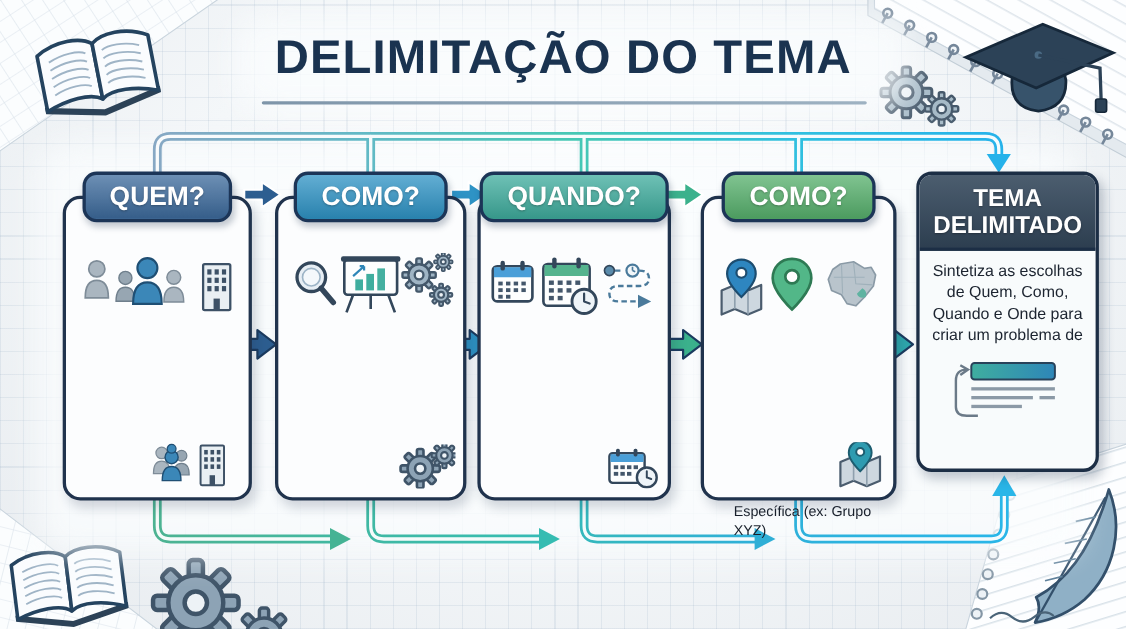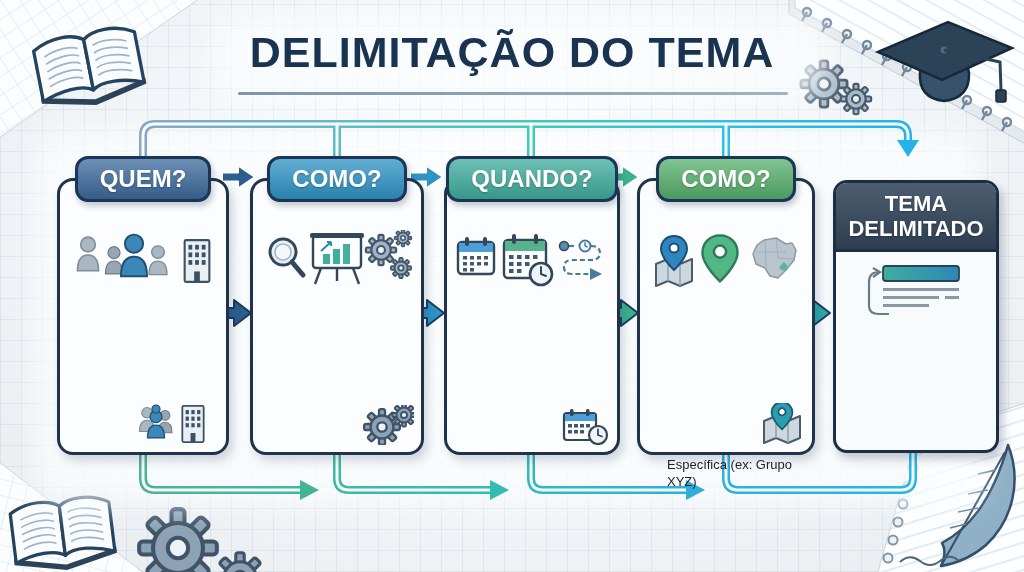--- a/index.html
+++ b/index.html
@@ -48,21 +48,20 @@
   }
   .examples{margin:0 8px 0 13px;}
   .examples-label{font-weight:bold;font-size:15px;color:#10161f;}
   .examples ul{margin:3px 0 0 0;padding-left:17px;font-size:13px;color:#19202b;line-height:1.32;}
   .footer-icon{position:absolute;right:10px;bottom:6px;}
   .footer-icon.center-right{right:16px;}
   .result-card{
     position:absolute;left:833px;top:156px;width:160px;height:267px;z-index:4;
     border:3px solid #1c2e45;border-radius:14px;background:#f8fbfc;overflow:hidden;
     box-shadow:4px 6px 10px rgba(25,45,70,.25);
-    margin-top:24px;
   }
   .result-header{
     color:#fff;font-weight:bold;font-size:22px;line-height:1.15;text-align:center;
     padding:8px 4px 7px;border-bottom:3px solid #1c2e45;white-space:pre-line;
     background-image:linear-gradient(180deg, rgba(255,255,255,.12), rgba(0,0,0,.12));
     text-shadow:0 1px 2px rgba(0,0,0,.3);
   }
   .result-body{font-size:14.5px;line-height:1.35;text-align:center;color:#1c2430;padding:10px 9px 0;}
   .result-icon{display:block;margin:8px auto 0;}
 </style>
@@ -361,21 +360,21 @@
         </ul>
     </div>
     <div class="footer-icon">
       <svg width="52" height="40" viewBox="0 0 52 40">
         <use href="#gear" transform="translate(20,22) scale(0.85)" fill="#8da3b5" stroke="#3f5468" stroke-width="2.8"></use>
         <use href="#gear" transform="translate(42,10) scale(0.55)" fill="#8da3b5" stroke="#3f5468" stroke-width="3.5"></use>
       </svg>
     </div>
   </div>
 
-  <div class="phase-card" style="left:444px;width:176px;">
+  <div class="phase-card" style="left:434px;width:176px;">
     <div class="card-body"></div>
     <div class="pill" style="background-color: rgb(62, 172, 157);">QUANDO?</div>
     <div class="icons-row">
       <svg width="152" height="60" viewBox="0 0 152 60">
         <g transform="translate(2,10)">
           <rect x="0" y="2" width="36" height="32" rx="4" fill="#fdfefe" stroke="#33475b" stroke-width="2.4"></rect>
           <path d="M1,3 h34 v9 h-34 z" fill="#4a9fd8"></path>
           <rect x="7" y="-3" width="4" height="9" rx="2" fill="#33475b"></rect>
             <rect x="25" y="-3" width="4" height="9" rx="2" fill="#33475b"></rect>
           <g fill="#44576b">
@@ -487,20 +486,21 @@
       <svg width="46" height="42" viewBox="0 0 46 42">
         <use href="#fmap" transform="translate(23,26)"></use>
         <use href="#pin" transform="translate(23,12) scale(0.8)" fill="#2e9bb0" stroke="#1d5d70" stroke-width="2.2"></use>
       </svg>
     </div>
   </div>
 
   <div class="result-card">
     <div class="result-header" style="background-color: rgb(51, 71, 91);">TEMA
 DELIMITADO</div>
+    <div class="result-body">Sintetiza as escolhas de Quem, Como, Quando e Onde para criar um problema de</div>
     <svg class="result-icon" width="118" height="58" viewBox="0 0 118 58">
       <path d="M22,12 Q12,12 12,22 V46 Q12,54 22,54 H32" fill="none" stroke="#6b7a88" stroke-width="2.2"></path>
       <path d="M16,8 L23,12 L16,17" fill="none" stroke="#6b7a88" stroke-width="2.2"></path>
       <rect x="26" y="6" width="76" height="15" rx="3" fill="url(#docGrad)" stroke="#28425a" stroke-width="1.8"></rect>
       <g fill="#8b99a6">
         <rect x="26" y="28" width="76" height="3"></rect>
         <rect x="26" y="36" width="56" height="3"></rect>
           <rect x="88" y="36" width="14" height="3"></rect>
         <rect x="26" y="44" width="46" height="3"></rect>
       </g>

